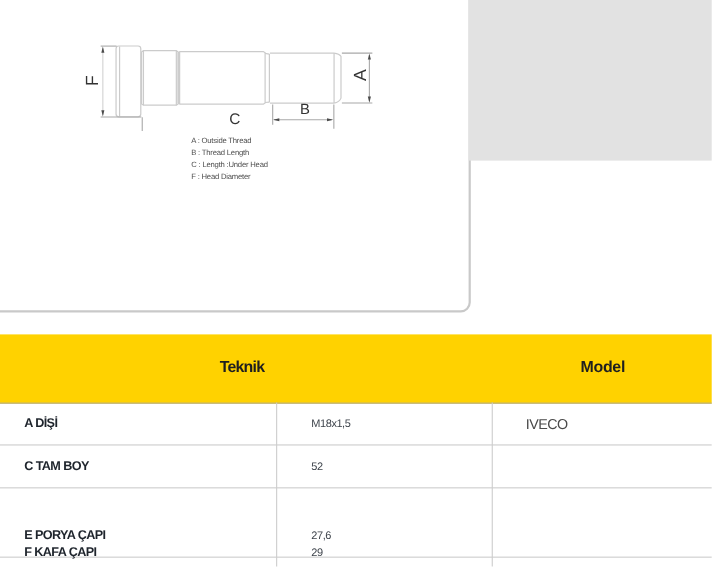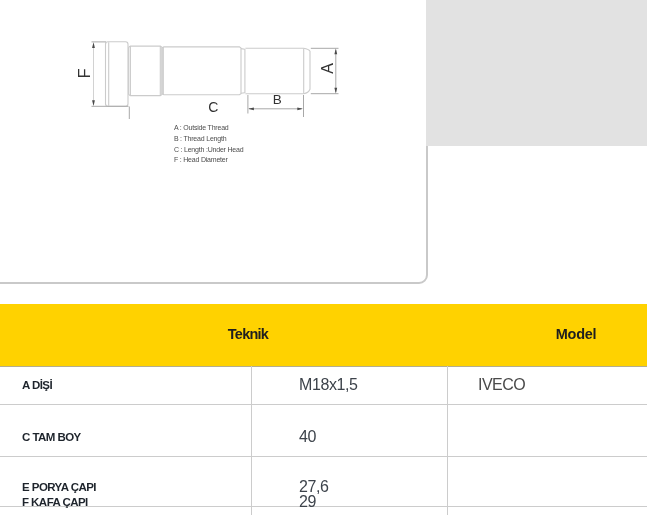--- a/index.html
+++ b/index.html
@@ -5,28 +5,28 @@
   html,body{margin:0;padding:0;width:647px;height:515px;background:#fff;overflow:hidden;
     font-family:"Liberation Sans", sans-serif;}
   #card{position:absolute;left:-20px;top:-20px;width:444px;height:300px;
     border:2px solid #c9c9c9;border-bottom-right-radius:9px;background:#fff;}
   #grayblock{position:absolute;left:426px;top:0;width:221px;height:146px;background:#e2e2e2;}
   #drawing{position:absolute;left:0;top:0;}
   
   #thead{position:absolute;left:0;top:303.5px;width:647px;height:62px;background:#ffd200;
     border-bottom:1.5px solid #b3ad8f;}
   .hcell{position:absolute;top:-1px;height:62px;display:flex;align-items:center;justify-content:center;
-    font-weight:bold;font-size:14.5px;letter-spacing:-0.75px;color:#1f1f1f;padding-left:28px;}
+    font-weight:bold;font-size:14.5px;letter-spacing:-0.75px;color:#1f1f1f;}
   .row{position:absolute;left:0;width:647px;height:38px;border-bottom:1px solid #cccccc;}
   .lbl{position:absolute;left:22px;top:0;height:38px;display:flex;align-items:center;
     font-weight:bold;font-size:11.5px;color:#1e242c;letter-spacing:-0.55px;}
   .val{position:absolute;left:283px;top:0;height:38px;display:flex;align-items:center;
-    font-size:16px;color:#3d434b;letter-spacing:-0.4px;margin-left:16px;}
+    font-size:10px;color:#3d434b;letter-spacing:-0.4px;}
   .mod{position:absolute;left:478px;top:0;height:38px;display:flex;align-items:center;
-    font-size:16px;color:#4a4a4a;letter-spacing:-0.5px;}
+    font-size:13px;color:#4a4a4a;letter-spacing:-0.5px;}
   #v1{position:absolute;left:251px;top:366px;width:1px;height:149px;background:#cccccc;}
   #v2{position:absolute;left:447px;top:366px;width:1px;height:149px;background:#cccccc;}
 </style>
 </head>
 <body>
 <div id="card"></div>
 <div id="grayblock"></div>
 
 <svg id="drawing" width="424" height="290" viewBox="0 0 424 290">
   <g fill="none" stroke="#cbcbcb" stroke-width="1.1">
@@ -93,23 +93,23 @@
 <div id="thead">
   <div class="hcell" style="left:0;width:440px;">Teknik</div>
   <div class="hcell" style="left:447px;width:202px;letter-spacing:-0.3px;">Model</div>
 </div>
 
 <div class="row" style="top:366px;text-align:right;">
   <div class="lbl">A DİŞİ</div>
   <div class="val">M18x1,5</div>
   <div class="mod">IVECO</div>
 </div>
-<div class="row" style="top:418px;">
+<div class="row" style="top:405px;">
   <div class="lbl">C TAM BOY</div>
-  <div class="val">40</div>
+  <div class="val">52</div>
 </div>
 <div class="row" style="top:468px;">
   <div class="lbl">E PORYA ÇAPI</div>
   <div class="val">27,6</div>
 </div>
 <div class="row" style="top:483px;">
   <div class="lbl">F KAFA ÇAPI</div>
   <div class="val">29</div>
 </div>
 

